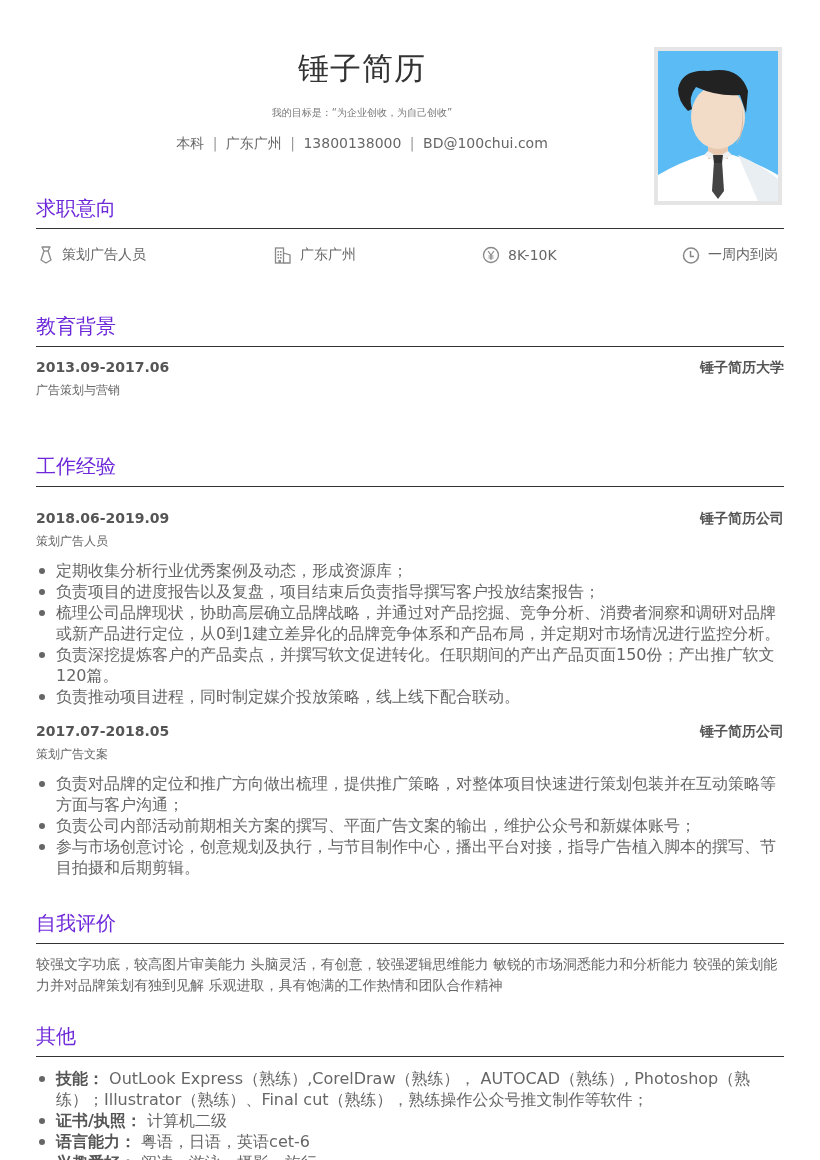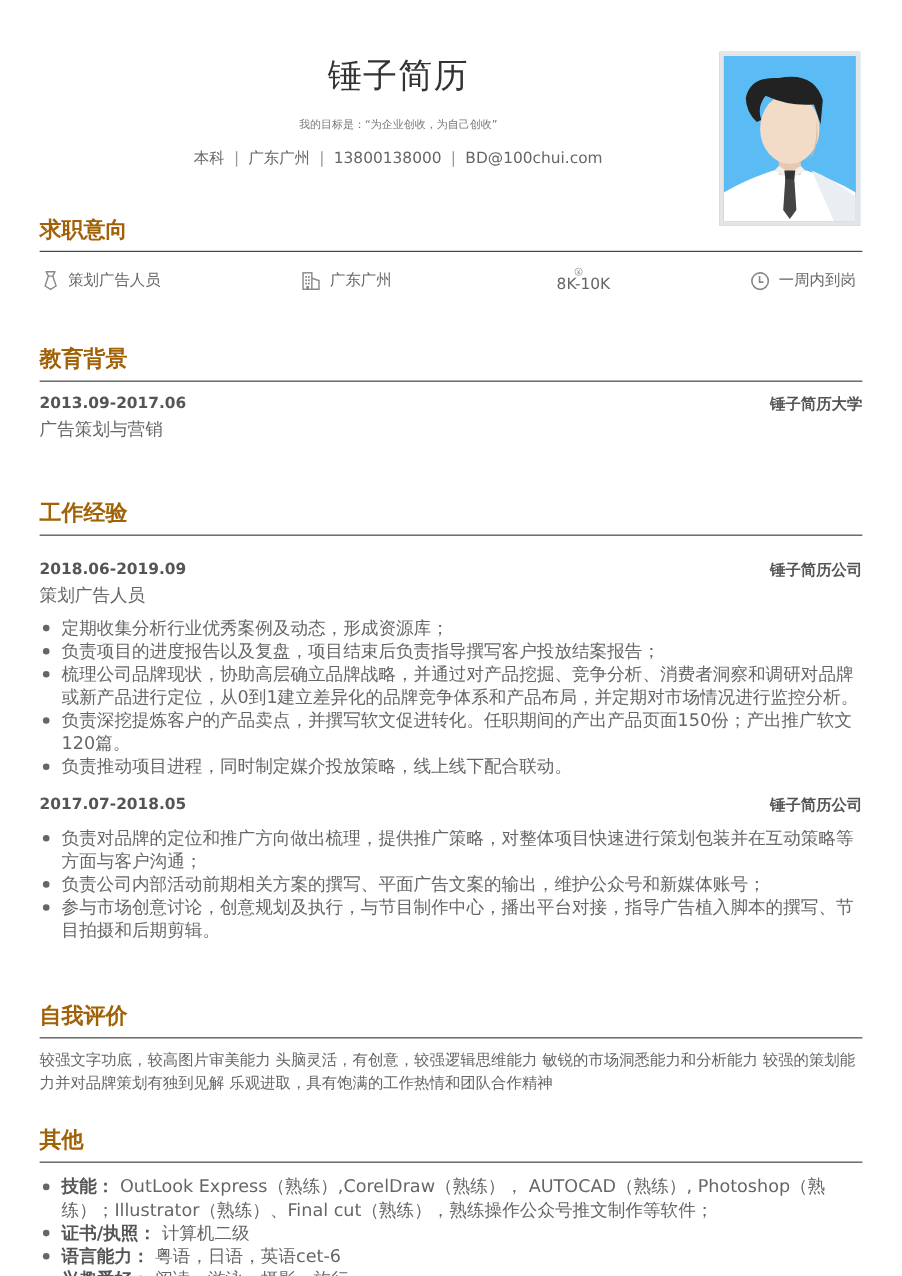--- a/index.html
+++ b/index.html
@@ -9,30 +9,30 @@
 
   .header { position: absolute; left: 0; top: 0; width: 820px; height: 200px; }
   .name { position: absolute; left: 0; width: 724px; top: 48px; text-align: center; font-size: 31px; color: #333; letter-spacing: 1px; }
   .motto { position: absolute; left: 0; width: 724px; top: 106px; text-align: center; font-size: 10px; color: #777; }
   .contact { position: absolute; left: 0; width: 724px; top: 135px; text-align: center; font-size: 14px; color: #666; }
   .contact .sep { color: #999; margin: 0 4px; }
 
   .photo { position: absolute; left: 654px; top: 47px; width: 128px; height: 158px; border: 4px solid #e5e5e5; background: #5bbcf5; overflow: hidden; }
 
   .section { position: absolute; left: 36px; width: 748px; }
-  .sec-title { font-size: 20px; font-weight: bold; color: #a16207; height: 28px; line-height: 28px; }
+  .sec-title { font-size: 20px; font-weight: normal; color: #6d28d9; height: 28px; line-height: 28px; }
   .sec-line { border-top: 1.5px solid #333; margin-top: 6px; }
 
   .intent-row { position: relative; height: 30px; margin-top: 14px; font-size: 14px; color: #666; }
   .intent-item { position: absolute; top: 0; display: flex; align-items: center; height: 24px; }
   .intent-item svg { margin-right: 8px; }
 
   .entry-head { position: relative; height: 20px; font-size: 14px; font-weight: bold; color: #555; }
   .entry-head .right { position: absolute; right: 0; top: 0; }
-  .entry-sub { font-size: 16px; color: #666; height: 22px; line-height: 22px; }
+  .entry-sub { font-size: 12px; color: #666; height: 22px; line-height: 22px; }
 
   ul.bullets { list-style: none; margin-top: 8px; }
   ul.bullets li { position: relative; padding-left: 20px; font-size: 16px; line-height: 21px; color: #666; }
   ul.bullets li::before { content: ""; position: absolute; left: 3px; top: 8px; width: 6px; height: 6px; border-radius: 50%; background: #666; }
 
   .para { font-size: 14px; line-height: 21px; color: #666; margin-top: 10px; }
   ul.bullets li b { color: #555; }
 </style>
 </head>
 <body>
@@ -86,21 +86,21 @@
           <rect x="3.5" y="5" width="1.6" height="1.6" fill="#888"></rect>
             <rect x="6" y="5" width="1.6" height="1.6" fill="#888"></rect>
           <rect x="3.5" y="8" width="1.6" height="1.6" fill="#888"></rect>
             <rect x="6" y="8" width="1.6" height="1.6" fill="#888"></rect>
           <rect x="3.5" y="11" width="1.6" height="1.6" fill="#888"></rect>
             <rect x="6" y="11" width="1.6" height="1.6" fill="#888"></rect>
           <rect x="4.5" y="14" width="2.4" height="3" fill="#888"></rect>
         </svg>
         <span>广东广州</span>
       </div>
-      <div class="intent-item" style="left:470px;flex-direction:column;">
+      <div class="intent-item" style="left:446px;">
         <svg width="18" height="18" viewBox="0 0 18 18">
           <circle cx="9" cy="9" r="7.5" fill="none" stroke="#888" stroke-width="1.3"></circle>
           <path d="M6 5 L9 9 L12 5 M9 9 L9 14 M6.5 10 L11.5 10 M6.5 12 L11.5 12" fill="none" stroke="#888" stroke-width="1.2"></path>
         </svg>
         <span>8K-10K</span>
       </div>
       <div class="intent-item" style="left:646px;">
         <svg width="18" height="18" viewBox="0 0 18 18">
           <circle cx="9" cy="9.5" r="7.5" fill="none" stroke="#888" stroke-width="1.5"></circle>
           <path d="M8.5 5 L8.5 10.5 L12 10.5" fill="none" stroke="#888" stroke-width="1.5"></path>
@@ -139,20 +139,21 @@
         <li>负责深挖提炼客户的产品卖点，并撰写软文促进转化。任职期间的产出产品页面150份；产出推广软文120篇。</li>
         <li>负责推动项目进程，同时制定媒介投放策略，线上线下配合联动。</li>
       </ul>
     </div>
 
     <div style="margin-top:16px;">
       <div class="entry-head">
         <span>2017.07-2018.05</span>
         <span class="right">锤子简历公司</span>
       </div>
+      <div class="entry-sub">策划广告文案</div>
       <ul class="bullets">
         <li>负责对品牌的定位和推广方向做出梳理，提供推广策略，对整体项目快速进行策划包装并在互动策略等方面与客户沟通；</li>
         <li>负责公司内部活动前期相关方案的撰写、平面广告文案的输出，维护公众号和新媒体账号；</li>
         <li>参与市场创意讨论，创意规划及执行，与节目制作中心，播出平台对接，指导广告植入脚本的撰写、节目拍摄和后期剪辑。</li>
       </ul>
     </div>
   </div>
 
   <div class="section" style="top:909px;">
     <div class="sec-title">自我评价</div>

